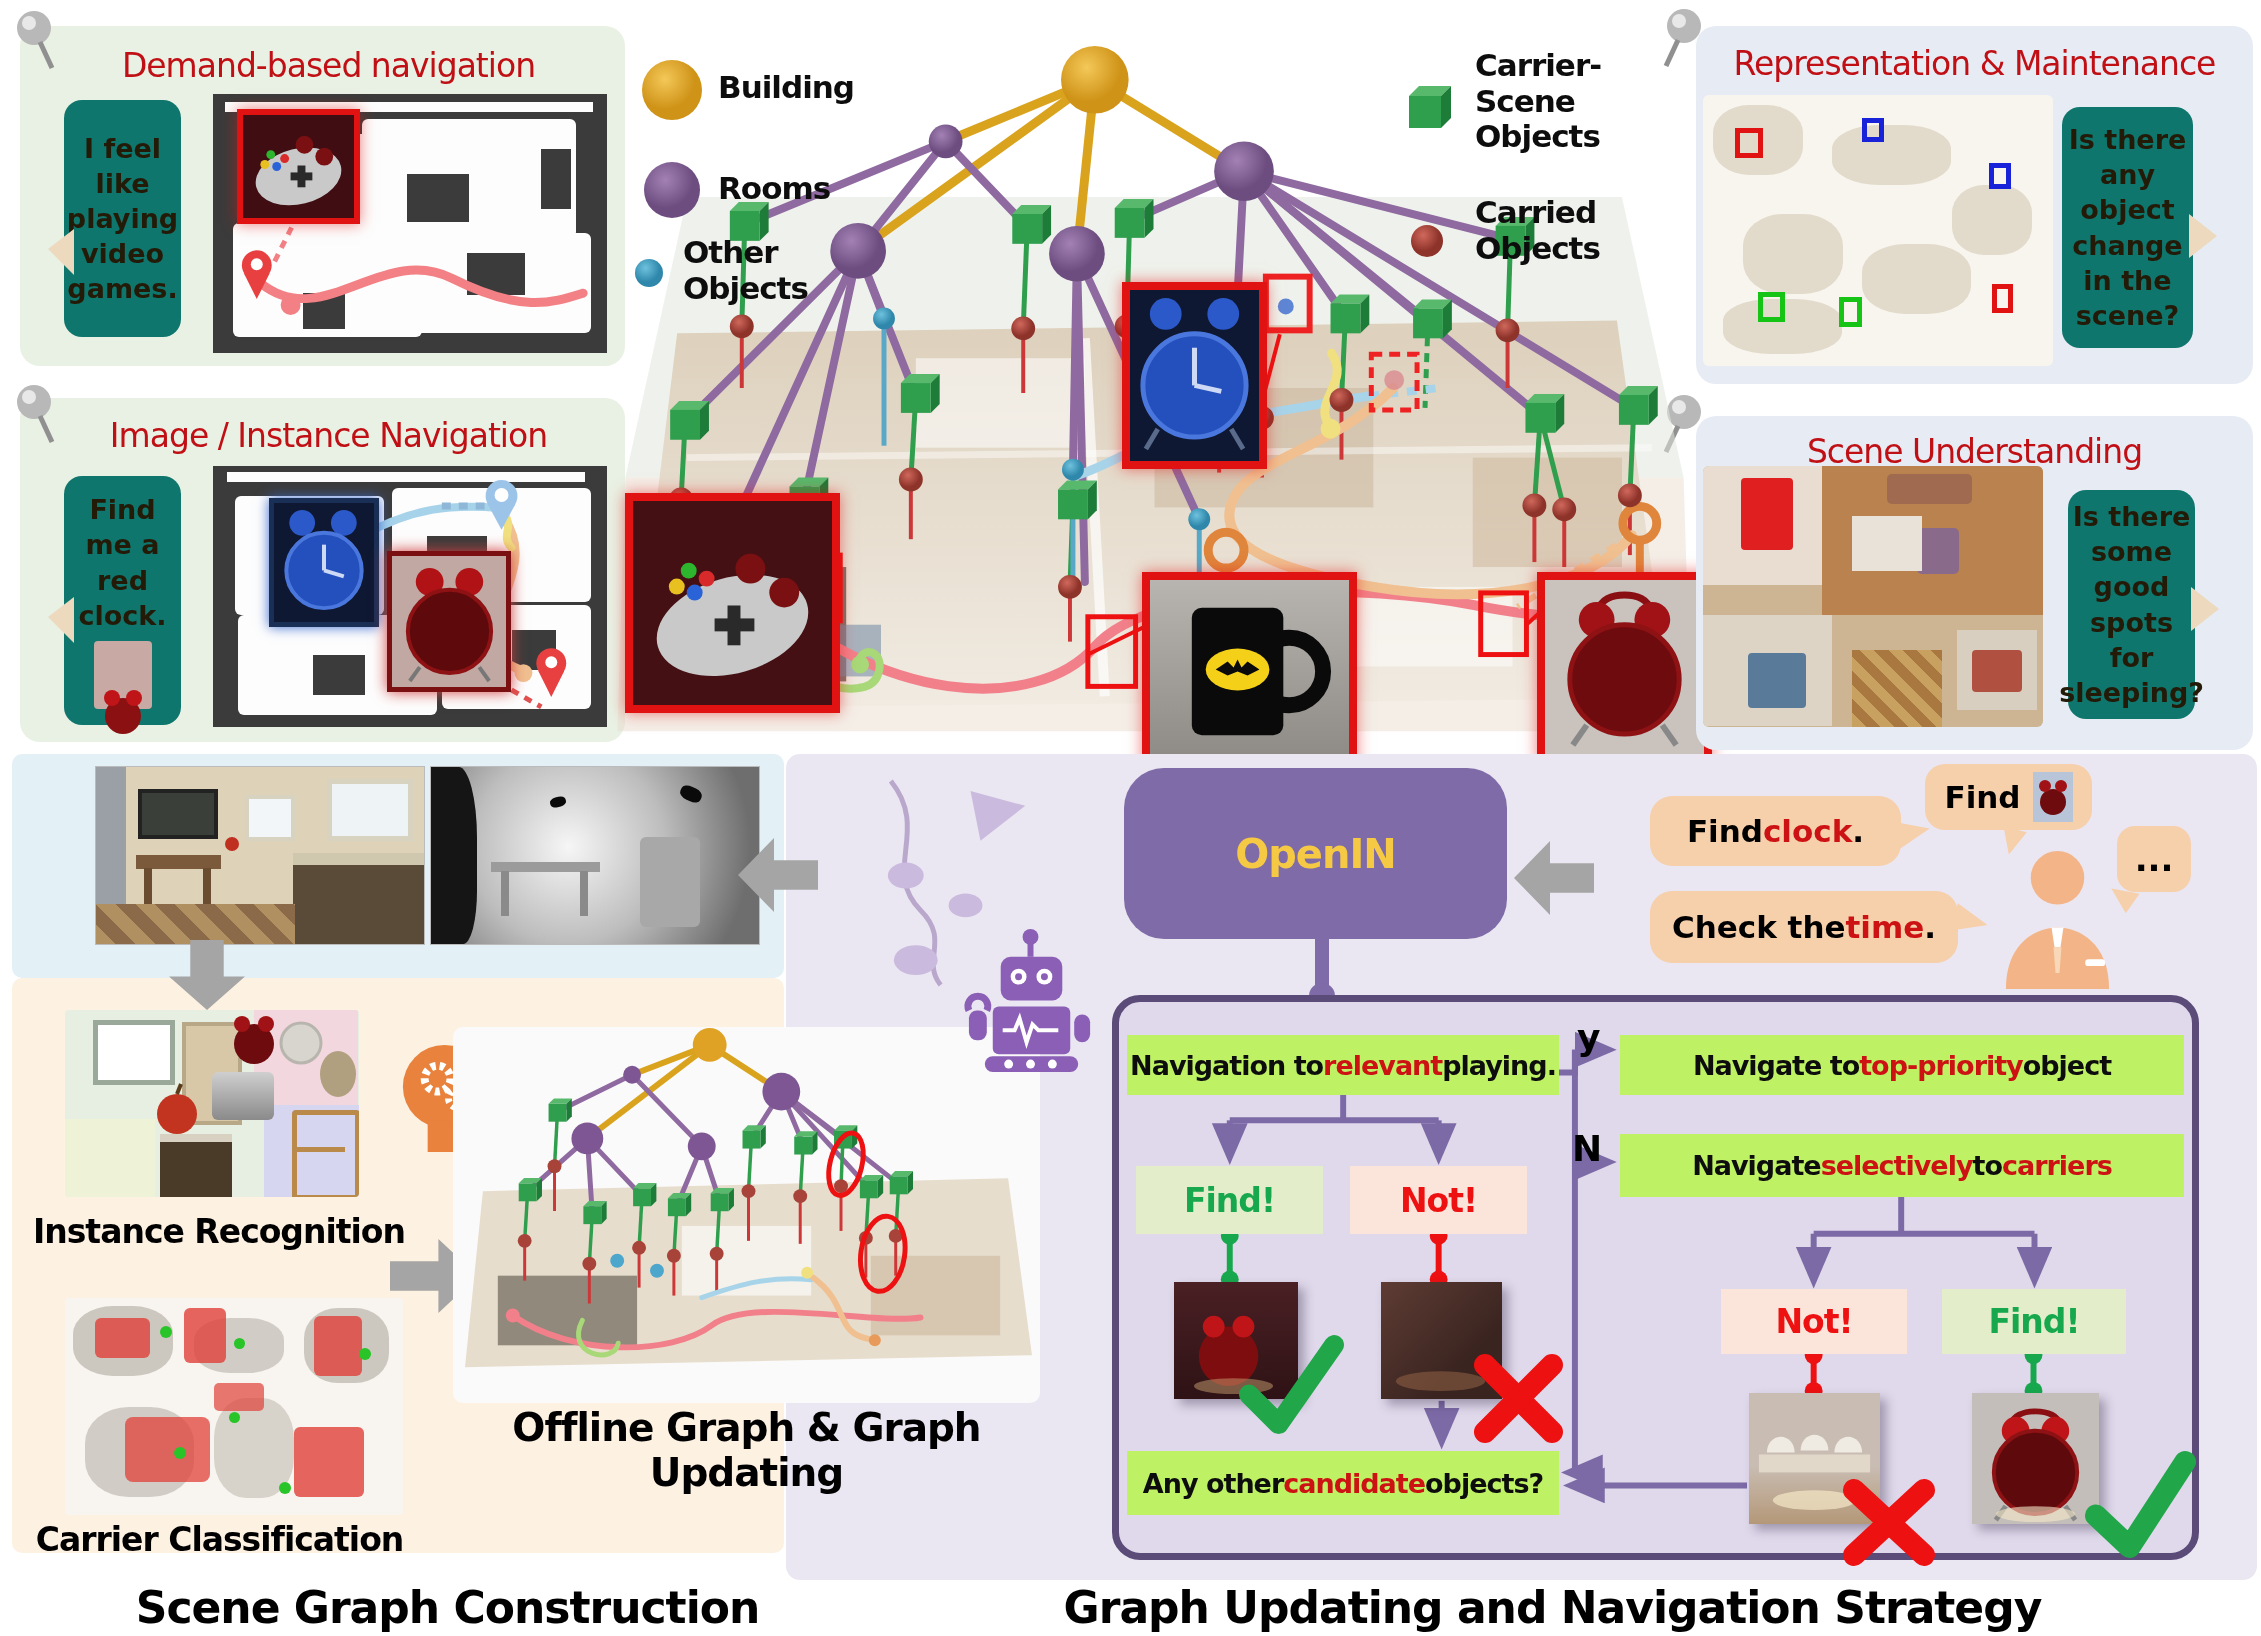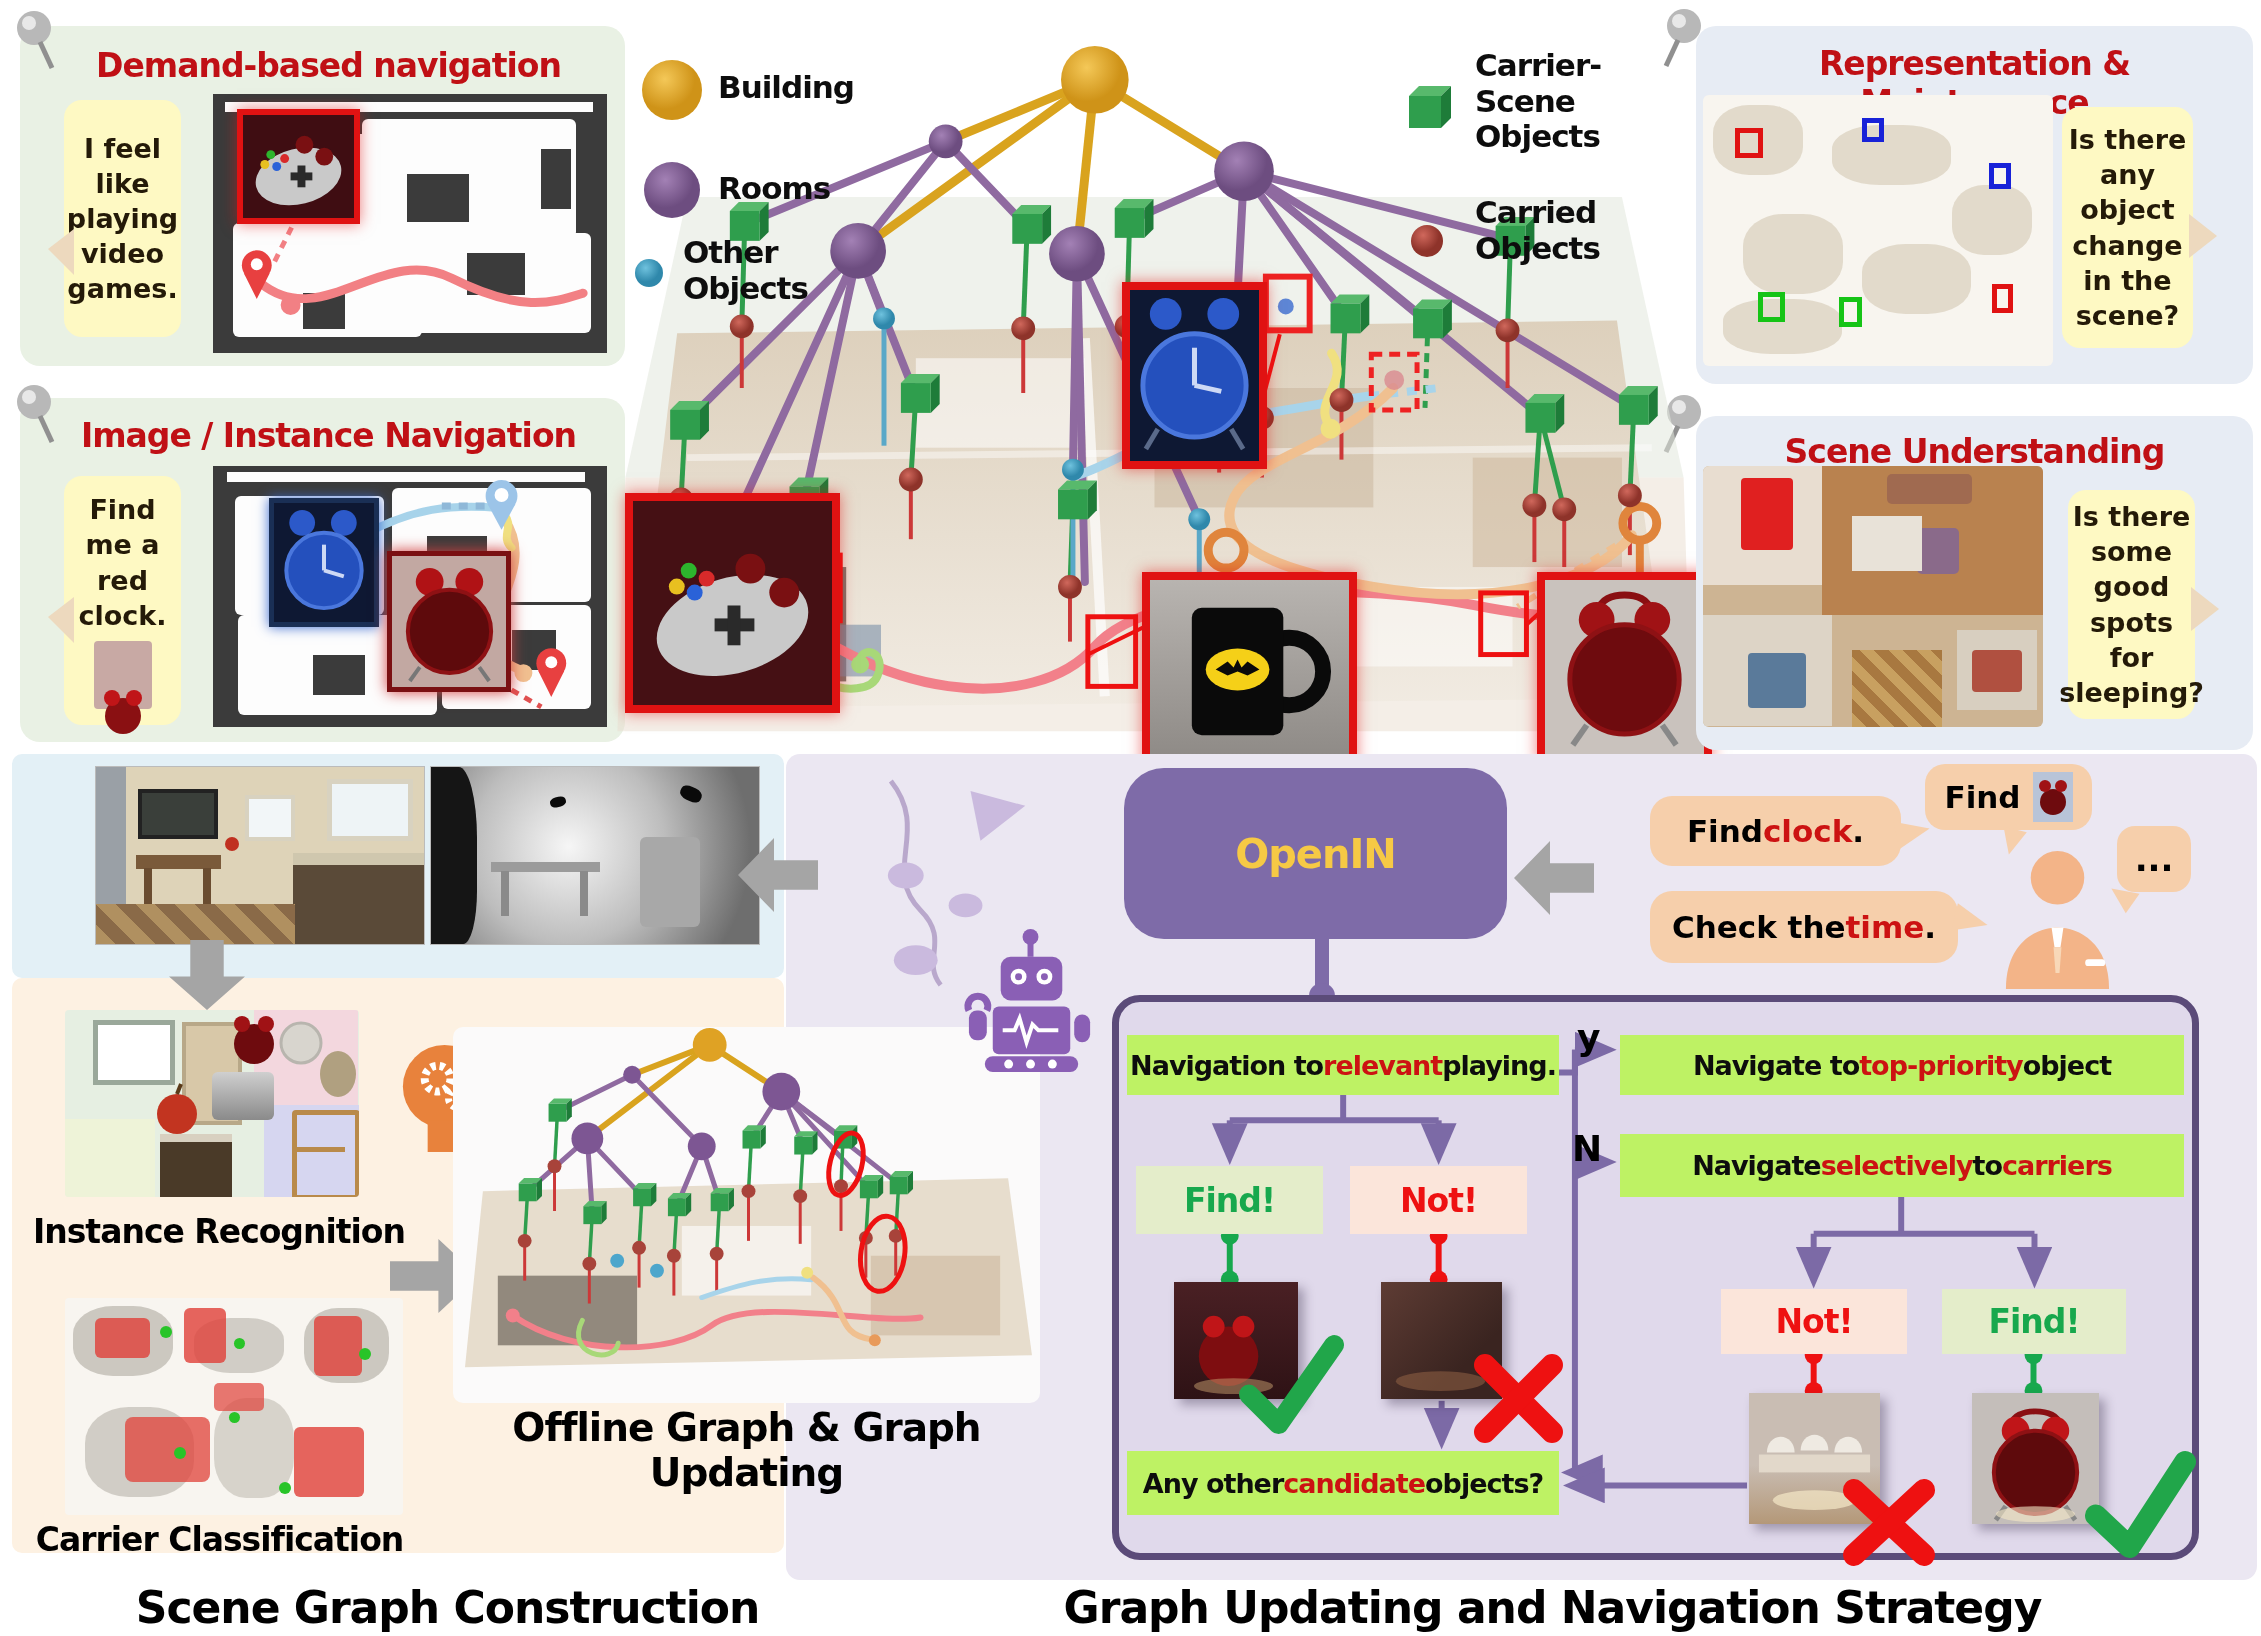--- a/index.html
+++ b/index.html
@@ -2,22 +2,22 @@
 <html><head>
 <meta charset="utf-8">
 <style>
   html,body{margin:0;padding:0;background:#fff;}
   #app{position:relative;width:2262px;height:1637px;background:#fff;overflow:hidden;
        font-family:"DejaVu Sans",sans-serif;}
   .abs{position:absolute;}
   .panel{position:absolute;border-radius:20px;}
   .pgreen{background:#e9f1e4;}
   .pblue{background:#e7ecf4;}
-  .ptitle{position:absolute;color:#c01015;font-weight:bold;font-size:33px;text-align:center;letter-spacing:-1px;}
-  .bubble{position:absolute;background:#fef9c3;border-radius:18px;color:#241a08;font-weight:bold;
+  .ptitle{position:absolute;color:#c01015;font-weight:normal;font-size:33px;text-align:center;letter-spacing:-1px;}
+  .bubble{position:absolute;background:#0f766e;border-radius:18px;color:#241a08;font-weight:bold;
           font-size:27px;text-align:center;display:flex;align-items:center;justify-content:center;
           white-space:pre-line;line-height:1.3;}
   .tail{position:absolute;width:0;height:0;}
   .map{position:absolute;background:#3b3b3b;overflow:hidden;}
   .mw{position:absolute;background:#fdfdfd;}
   .md{position:absolute;background:#3b3b3b;}
   .inset{position:absolute;border:8px solid #e01212;overflow:hidden;box-shadow:0 0 14px rgba(224,20,20,.55);}
   .legend-label{position:absolute;font-weight:bold;color:#0d0d0d;font-size:31px;white-space:pre-line;line-height:1.15;letter-spacing:-1px;}
   .flowbox{position:absolute;background:#bef264;display:flex;align-items:center;justify-content:center;
            font-weight:bold;font-size:27px;color:#0d0d0d;letter-spacing:-1px;}

